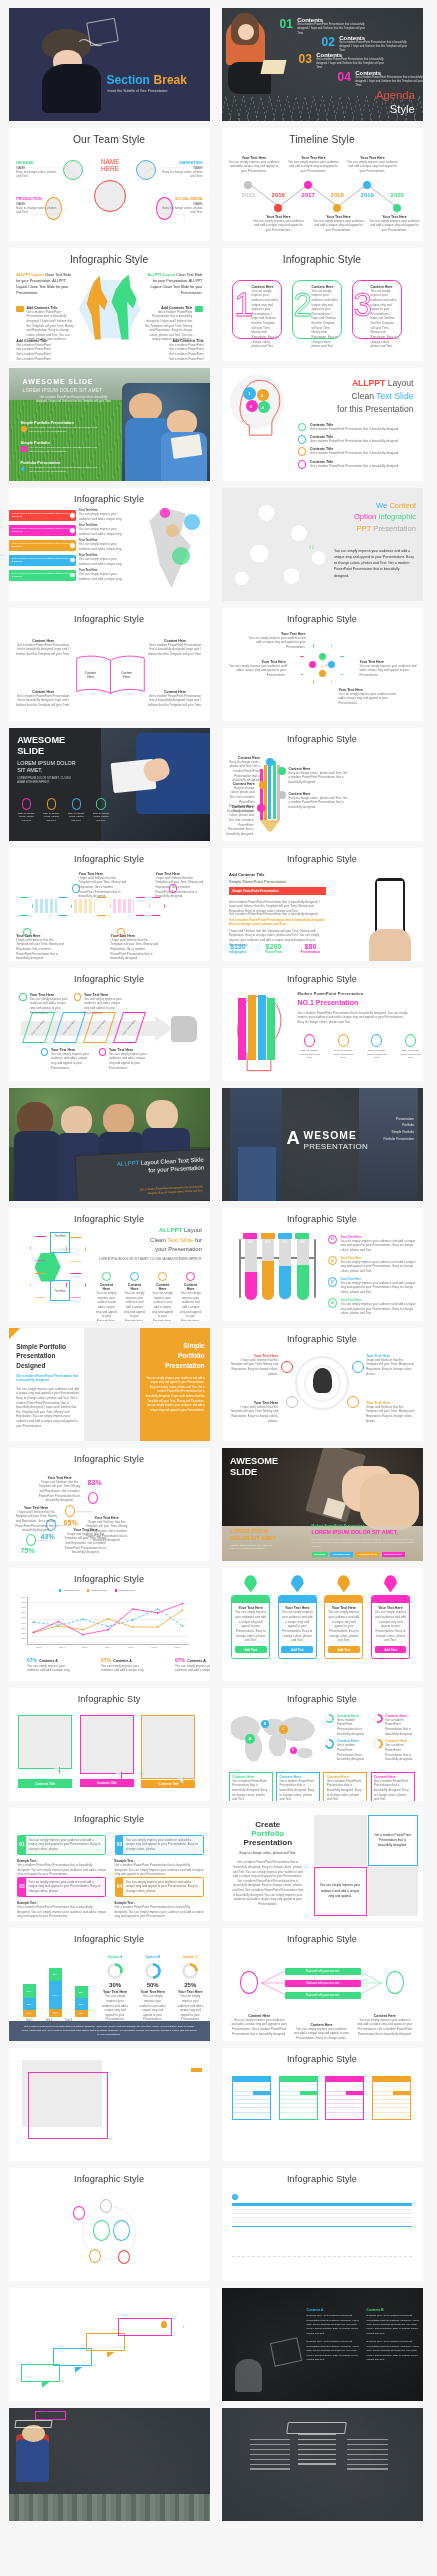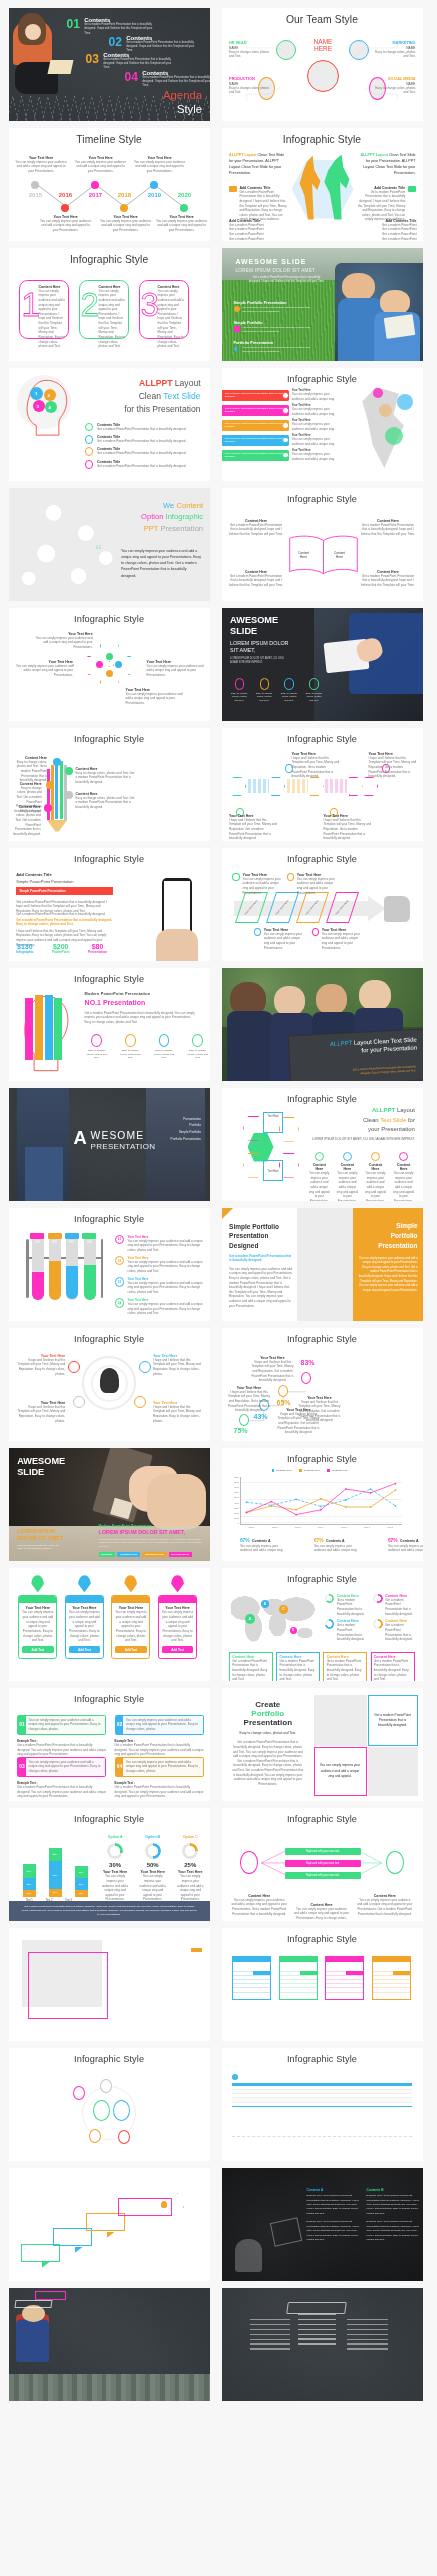--- a/index.html
+++ b/index.html
@@ -29,20 +29,32 @@
 
   .circ { border-radius:50%; }
   .ring { border-radius:50%; border:1.1px solid; background:#fff; }
 </style>
 </head>
 <body>
 
 <div class="grid">
 
 
+  <div class="slide" style="background:#2d3350">
+    <div class="t" style="left:33px;top:21.6px;width:49px;height:30px;background:#4a4038;border-radius:50% 50% 40% 40%;filter:blur(0.2px)"></div>
+    <div class="t" style="left:44px;top:42px;width:29px;height:24px;background:#f0cdb4;border-radius:48%"></div>
+    <div class="t" style="left:33px;top:56px;width:59px;height:49px;background:#14161f;border-radius:40% 30% 8% 8%"></div>
+    <div class="t" style="left:79px;top:12px;width:29px;height:24px;border:1.1px solid rgba(255,255,255,.6);border-radius:1.6px;transform:rotate(-10deg)"></div>
+    <svg class="t" style="left:68px;top:25px;width:38px;height:27px" viewBox="0 0 70 50">
+      <path d="M4 16 C18 2,30 30,46 22" stroke="rgba(255,255,255,.65)" stroke-width="2" fill="none"></path>
+    </svg>
+    <div class="t" style="left:98px;top:65px;font-size:12px;font-weight:bold;color:#26b2ef">Section</div>
+    <div class="t" style="left:145px;top:65px;font-size:12px;font-weight:bold;color:#f0a429">Break</div>
+    <div class="t" style="left:99px;top:81px;font-size:3.5px;color:#d8d8d8">Insert the Subtitle of Your Presentation</div>
+  </div>
 
   <div class="slide chalk">
     <div class="t" style="left:4.3px;top:12px;width:39px;height:45px;background:#d96a3c;border-radius:16px 16px 3.2px 3.2px"></div>
     <div class="t" style="left:9.7px;top:5.4px;width:28px;height:32px;background:#6b4a33;border-radius:48% 48% 30% 30%"></div>
     <div class="t" style="left:16px;top:16px;width:16px;height:16px;background:#f3d2b6;border-radius:50%"></div>
     <div class="t" style="left:6.5px;top:54px;width:43px;height:32px;background:#1b1d21;border-radius:10.8px 3.2px 3.2px 10.8px"></div>
     <div class="t" style="left:40px;top:52px;width:23px;height:14px;background:#efe2bd;transform:skewX(-12deg)"></div>
     <div class="t" style="left:0;bottom:0;width:100%;height:25px;background:
         repeating-linear-gradient(78deg, rgba(255,255,255,.22) 0 0.5px, transparent 0.5px 8.6px),
         repeating-linear-gradient(-78deg, rgba(255,255,255,.18) 0 0.5px, transparent 0.5px 8.6px)"></div>
@@ -665,21 +677,21 @@
       <span>Layout Clean Text Slide for your Presentation</span>
     </div>
     <div class="t" style="left:124px;top:99px;width:70px;text-align:right;font-size:2.5px;color:#f0a429;line-height:1.6;transform:rotate(-3deg)">Get a modern PowerPoint Presentation that is beautifully designed. Easy to change colors, photos and Text.</div>
   </div>
 
   <div class="slide chalk">
     <div class="t" style="left:8.6px;top:0;width:52px;height:113px;background:linear-gradient(#3b4a63,#2b3a4f)"></div>
     <div class="t" style="left:16px;top:59px;width:38px;height:54px;background:#3a5580"></div>
     <div class="t" style="right:4.3px;top:0;width:59px;height:113px;background:linear-gradient(#4a5468,#333b49)"></div>
     <div class="t" style="left:65px;top:41px;font-size:18.4px;font-weight:bold;color:#fff;line-height:1">A</div>
-    <div class="t" style="left:82px;top:42px;font-size:10.3px;font-weight:normal;color:#fff;letter-spacing:1.1px">WESOME</div>
+    <div class="t" style="left:82px;top:42px;font-size:10.3px;font-weight:bold;color:#fff;letter-spacing:1.1px">WESOME</div>
     <div class="t" style="left:82px;top:54px;font-size:8px;color:#eee;letter-spacing:0.3px">PRESENTATION</div>
     <div class="t" style="right:8.6px;top:28px;text-align:right;font-size:3.2px;color:#e6e6e6;line-height:2.1">
       <div>Presentation</div>
       <div>Portfolio</div>
       <div>Simple Portfolio</div>
       <div>Portfolio Presentation</div>
     </div>
   </div>
 
   <div class="slide">
@@ -991,20 +1003,43 @@
             <div style="padding:3.2px 2.7px 4.3px;text-align:center">
               <div class="hd">Your Text Here</div>
               <div class="cap">You can simply impress your audience and add a unique zing and appeal to your Presentations. Easy to change colors, photos and Text.</div>
               <div style="margin-top:3.2px;background:#ff2fc2;color:#fff;font-size:3px;font-weight:bold;padding:1.6px 0;border-radius:1.6px">Add Text</div>
             </div>
           </div>
         </div>
     </div>
   </div>
 
+  <div class="slide">
+    <div class="stitle t" style="font-size:9.2px">Infographic Sty</div>
+    <div class="t" style="left:9.7px;top:27px;display:flex;gap:7.6px">
+      <div style="width:54px">
+          <div style="height:54px;background:#ececec;border:0.9px solid #3ddc84;position:relative">
+            <div style="position:absolute;right:10.8px;bottom:-6.5px;width:7.6px;height:7px;background:#ececec;border-right:0.9px solid #3ddc84;border-bottom:0.9px solid #3ddc84;clip-path:polygon(100% 0,100% 100%,0 0)"></div>
+          </div>
+          <div style="margin-top:10.8px;background:#3ddc84;color:#fff;font-size:3px;font-weight:bold;text-align:center;padding:2.2px 0">Contents Title</div>
+        </div>
+      <div style="width:54px">
+          <div style="height:59px;background:#ececec;border:0.9px solid #ff2fc2;position:relative">
+            <div style="position:absolute;right:10.8px;bottom:-6.5px;width:7.6px;height:7px;background:#ececec;border-right:0.9px solid #ff2fc2;border-bottom:0.9px solid #ff2fc2;clip-path:polygon(100% 0,100% 100%,0 0)"></div>
+          </div>
+          <div style="margin-top:5.4px;background:#ff2fc2;color:#fff;font-size:3px;font-weight:bold;text-align:center;padding:2.2px 0">Contents Title</div>
+        </div>
+      <div style="width:54px">
+          <div style="height:64px;background:#ececec;border:0.9px solid #f0a429;position:relative">
+            <div style="position:absolute;right:10.8px;bottom:-6.5px;width:7.6px;height:7px;background:#ececec;border-right:0.9px solid #f0a429;border-bottom:0.9px solid #f0a429;clip-path:polygon(100% 0,100% 100%,0 0)"></div>
+          </div>
+          <div style="margin-top:1.1px;background:#f0a429;color:#fff;font-size:3px;font-weight:bold;text-align:center;padding:2.2px 0">Contents Title</div>
+        </div>
+    </div>
+  </div>
 
   <div class="slide">
     <div class="stitle t" style="font-size:9.2px">Infographic Style</div>
     <div class="t" style="left:9.7px;top:24px;width:86px;height:54px;background:
         radial-gradient(ellipse 15px 12px at 16% 30%,#d8d8d8 99%,transparent),
         radial-gradient(ellipse 8.6px 14px at 26% 66%,#d8d8d8 99%,transparent),
         radial-gradient(ellipse 10.8px 8.6px at 50% 28%,#d8d8d8 99%,transparent),
         radial-gradient(ellipse 8.6px 12px at 54% 60%,#d8d8d8 99%,transparent),
         radial-gradient(ellipse 18.4px 12px at 76% 32%,#d8d8d8 99%,transparent),
         radial-gradient(ellipse 7.6px 5.4px at 86% 76%,#d8d8d8 99%,transparent)"></div>

